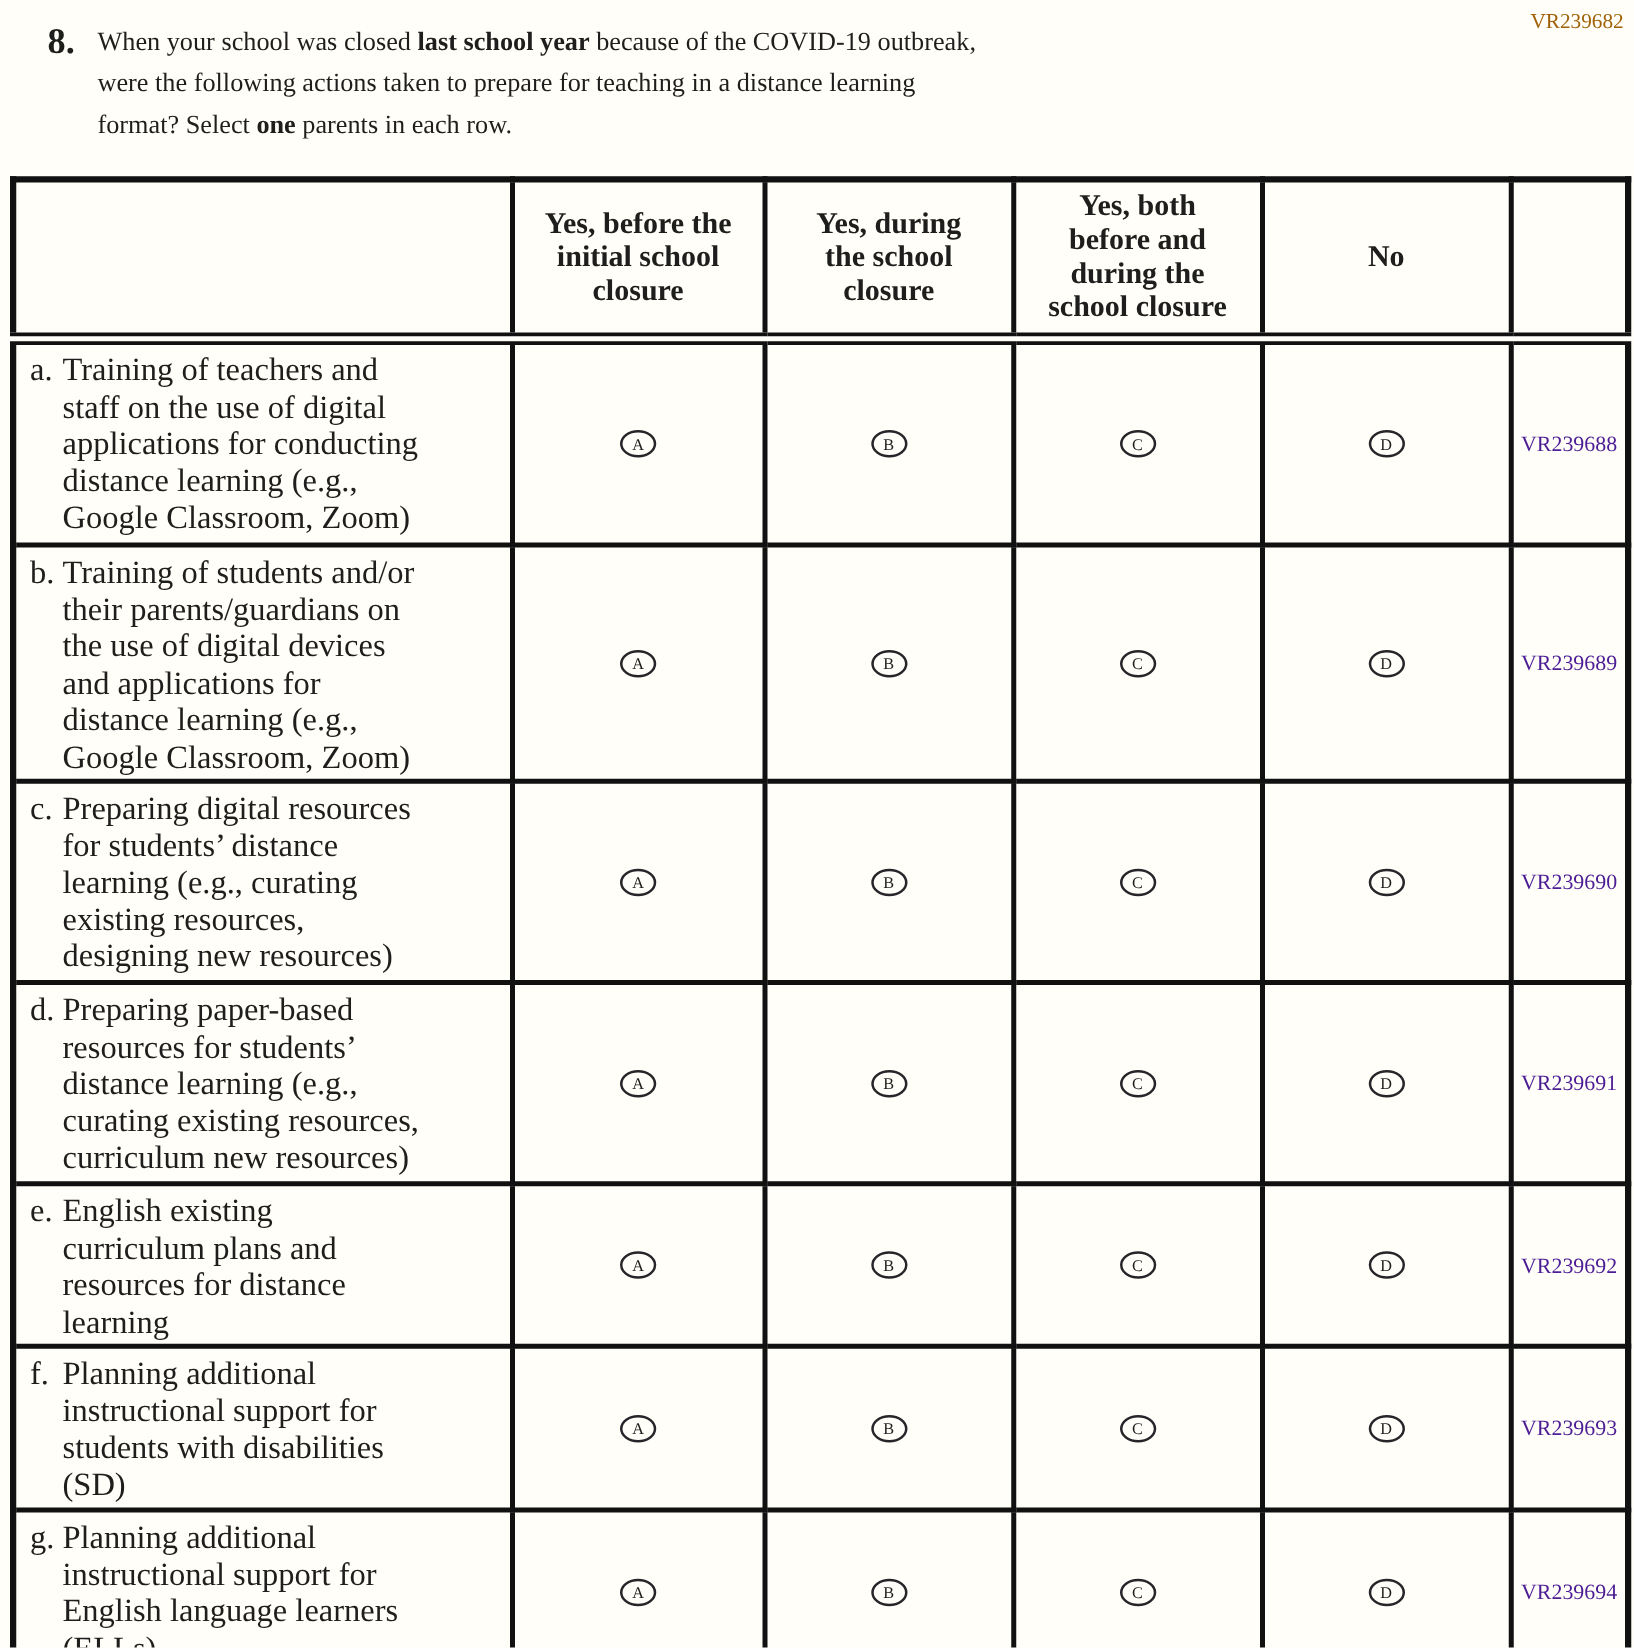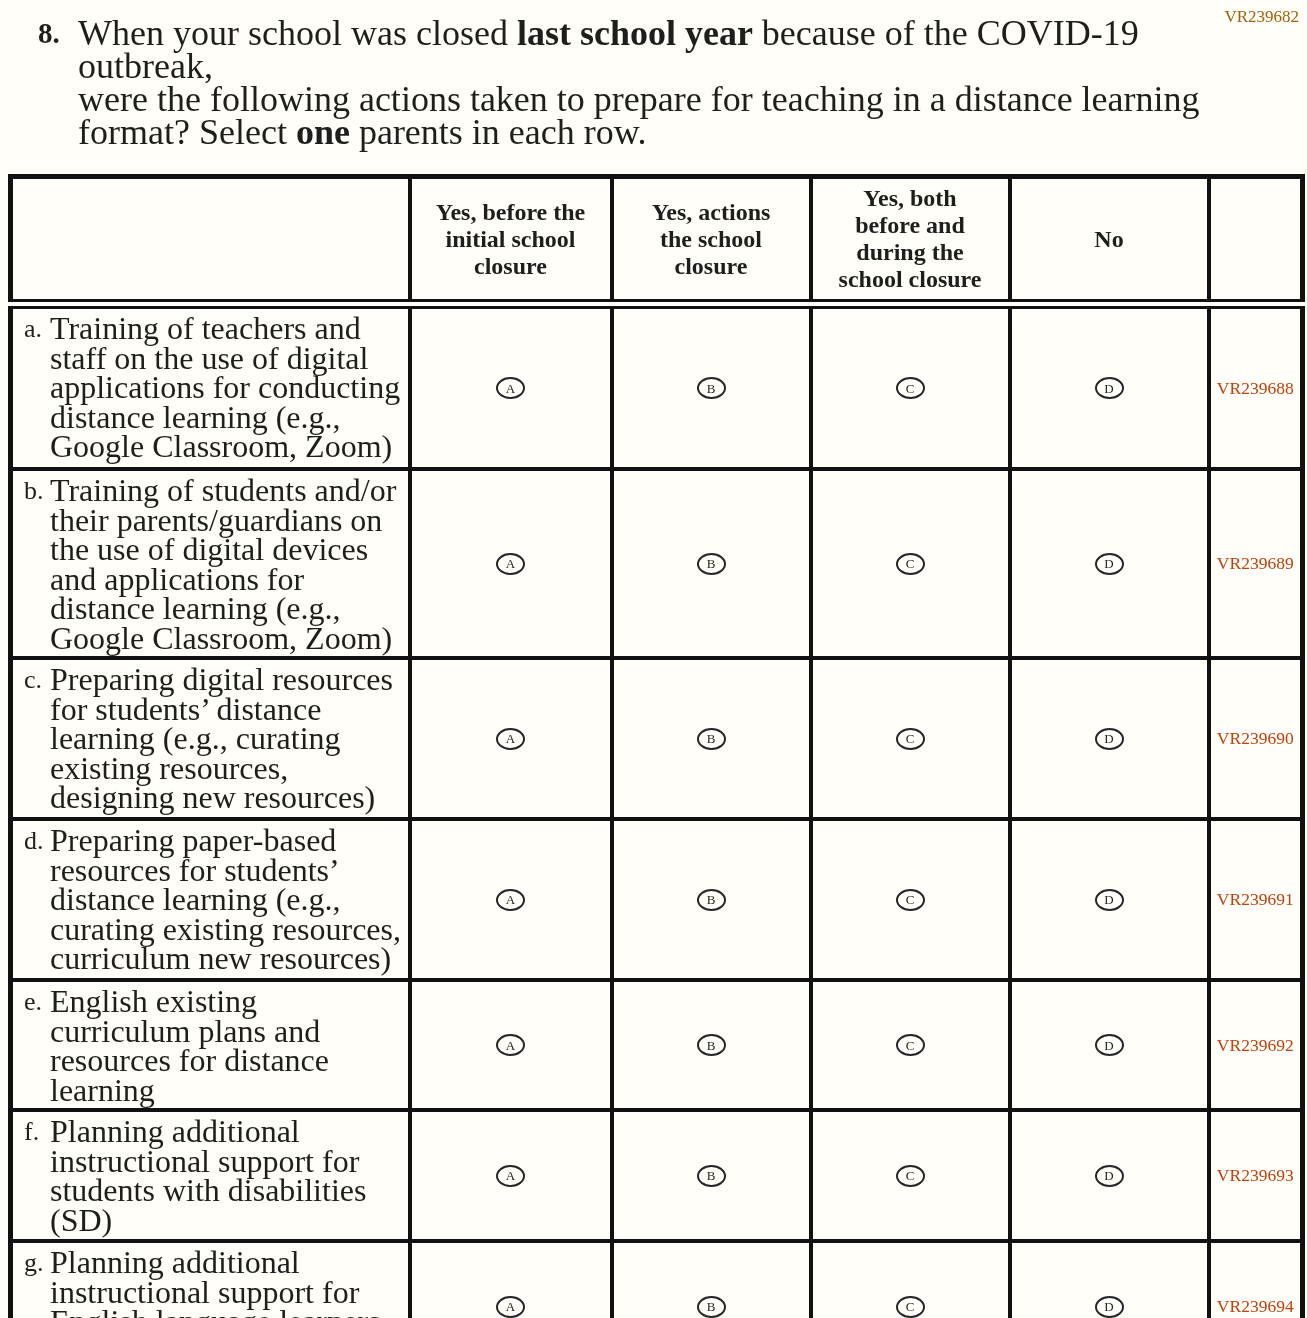--- a/index.html
+++ b/index.html
@@ -21,21 +21,21 @@
     display: flex;
     margin: 17px 0 0 38px;
   }
   .qnum {
     flex: 0 0 40px;
     font-weight: bold;
     font-size: 29px;
     line-height: 33px;
   }
   .qtext {
-    font-size: 36px;
+    font-size: 21px;
     line-height: 33px;
     width: 1150px;
     white-space: pre-line;
   }
   .qtext b { font-weight: bold; }
   table.grid {
     border-collapse: collapse;
     table-layout: fixed;
     margin: 25px 0 0 8px;
     width: 1292px;
@@ -66,21 +66,21 @@
   td.item .cellflex { display: flex; }
   .letter {
     flex: 0 0 37px;
     padding-left: 11px;
     box-sizing: border-box;
     font-size: 26px;
     line-height: 29.5px;
   }
   .itext {
     flex: 1;
-    font-size: 32px;
+    font-size: 26px;
     line-height: 29.5px;
     white-space: pre-line;
   }
   td.opt {
     text-align: center;
     vertical-align: middle;
   }
   .bubble {
     display: inline-flex;
     align-items: center;
@@ -91,21 +91,21 @@
   }
   .bl {
     font-size: 13px;
     line-height: 13px;
     color: #1e1e1c;
   }
   td.vr {
     font-size: 17.5px;
     text-align: center;
     vertical-align: middle;
-    color: #c2410c;
+    color: #4c1d95;
     padding: 0 1px;
   }
   tr.h-a td { height: 150px; }
   tr.h-b td { height: 176px; }
   tr.h-c td { height: 149px; }
   tr.h-d td { height: 149px; }
   tr.h-e td { height: 118px; }
   tr.h-f td { height: 119px; }
   tr.h-g td { height: 119px; }
 </style>
@@ -129,21 +129,21 @@
       <col class="c-o3">
       <col class="c-o4">
       <col class="c-vr">
   </colgroup>
   <thead>
     <tr>
       <th></th>
       <th>Yes, before the
 initial school
 closure</th>
-      <th>Yes, actions
+      <th>Yes, during
 the school
 closure</th>
       <th>Yes, both
 before and
 during the
 school closure</th>
       <th>No</th>
       <th></th>
     </tr>
   </thead>

